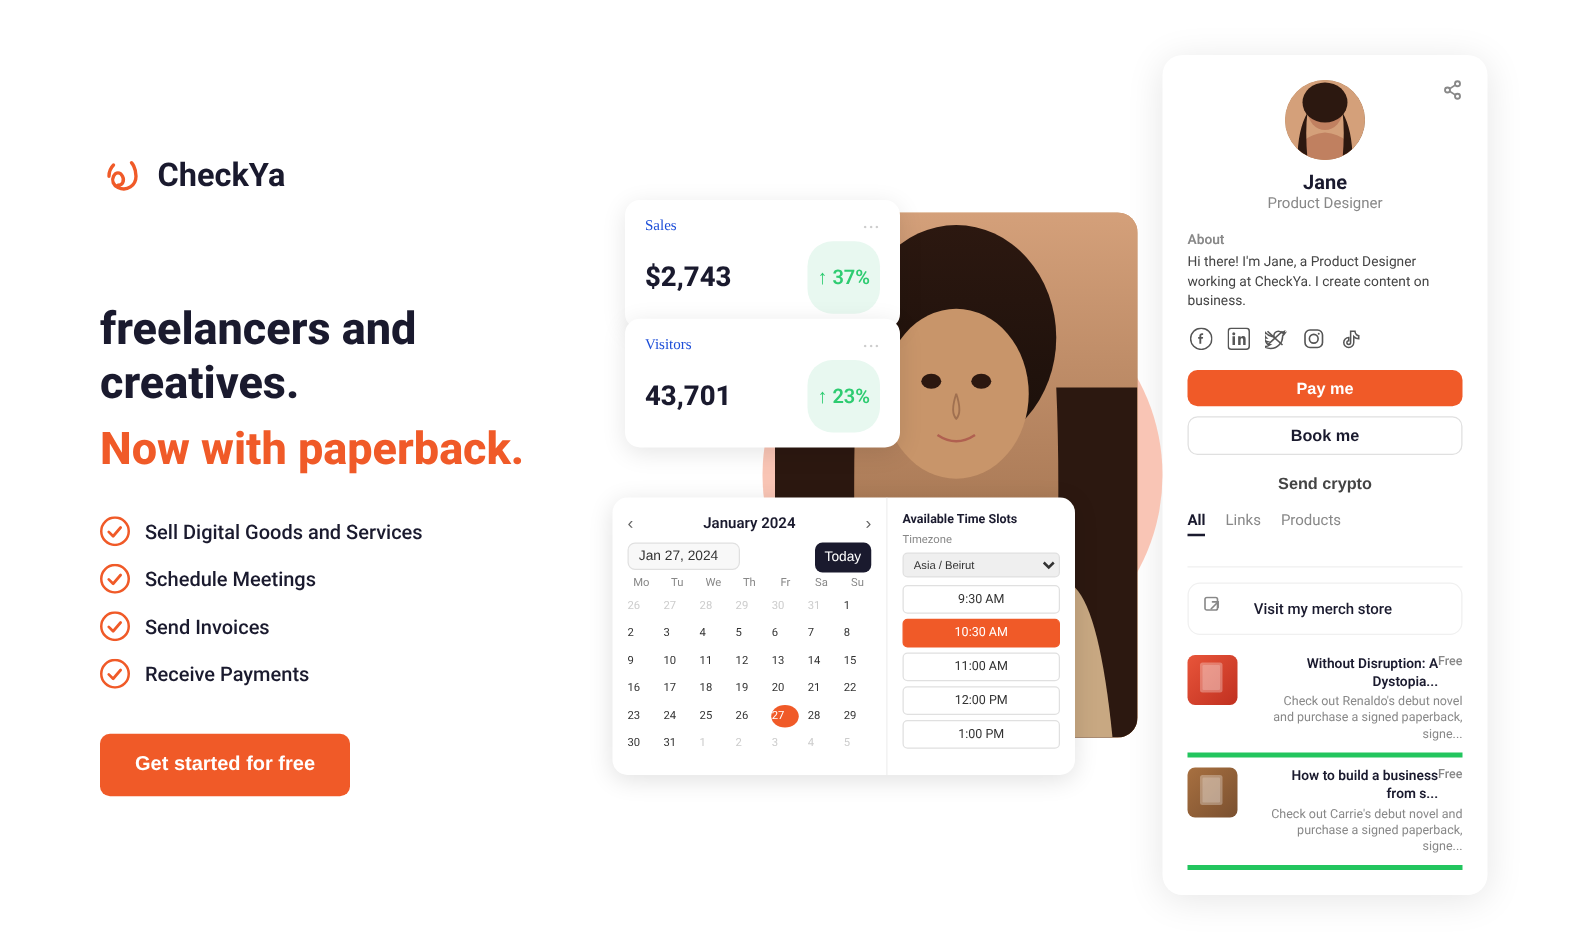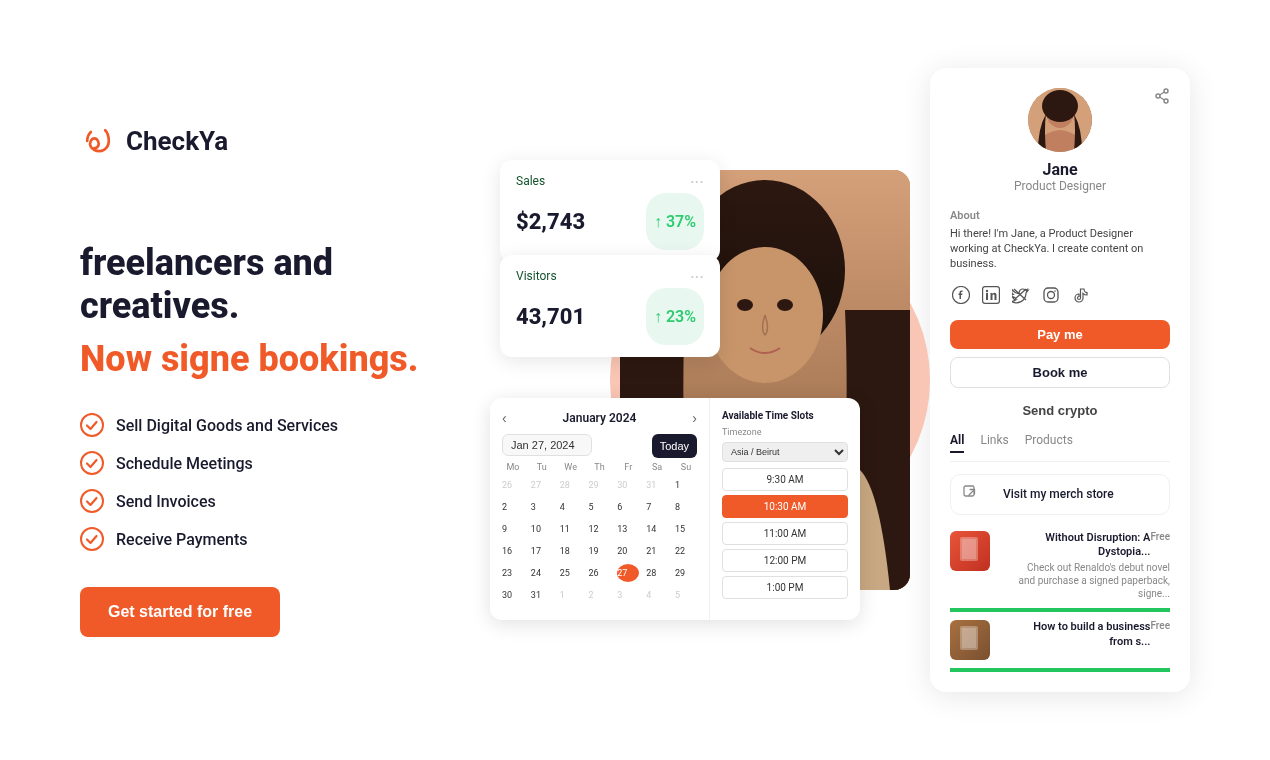--- a/index.html
+++ b/index.html
@@ -145,22 +145,23 @@
       left: 20px;
       width: 220px;
     }
     .stats-card-visitors {
       top: 175px;
       left: 20px;
       width: 220px;
     }
     .stats-label {
       font-size: 12px;
-      color: #14532d;
+      color: #1d4ed8;
       margin-bottom: 4px;
+      font-family: Liberation Serif, serif;
     }
     .stats-value {
       font-size: 22px;
       font-weight: 800;
       color: #1a1a2e;
     }
     .stats-badge {
       display: inline-flex;
       align-items: center;
       gap: 3px;
@@ -409,21 +410,21 @@
     .action-btn-text {
       background: none;
       color: #444;
       font-size: 13px;
     }
     .tabs-row {
       display: flex;
       gap: 16px;
       border-bottom: 1.5px solid #f0f0f0;
       margin-bottom: 12px;
-      padding-bottom: 8px;
+      padding-bottom: 24px;
     }
     .tab {
       font-size: 12px;
       color: #888;
       cursor: pointer;
       padding-bottom: 4px;
     }
     .tab.active {
       color: #1a1a2e;
       font-weight: 700;
@@ -501,21 +502,21 @@
         <path d="M28 8C28 8 32 12 32 20C32 28 24 34 16 30C12 28 10 24 12 20C14 16 18 16 20 20C22 24 20 28 16 28" stroke="#f05a28" stroke-width="3" stroke-linecap="round" fill="none"></path>
         <path d="M12 10C12 10 8 14 8 20" stroke="#f05a28" stroke-width="3" stroke-linecap="round" fill="none"></path>
       </svg>
       <span class="logo-text">CheckYa</span>
     </div>
 
     <div class="headline">
       <br>
       <span>freelancers and creatives.</span>
     </div>
-    <div class="headline-accent">Now signe bookings.</div>
+    <div class="headline-accent">Now with paperback.</div>
 
     <ul class="features-list">
       <li>
         <svg class="check-icon" viewBox="0 0 24 24" fill="none">
           <circle cx="12" cy="12" r="11" stroke="#f05a28" stroke-width="2"></circle>
           <path d="M7 12.5l3.5 3.5 6-7" stroke="#f05a28" stroke-width="2.2" stroke-linecap="round" stroke-linejoin="round"></path>
         </svg>
         <span>Sell Digital Goods and Services</span>
       </li>
       <li>
@@ -817,19 +818,20 @@
           <svg width="24" height="30" viewBox="0 0 24 30" fill="none">
               <rect x="2" y="1" width="18" height="24" rx="2" fill="#fff" opacity="0.3"></rect>
               <rect x="4" y="3" width="14" height="20" rx="1" fill="#fff" opacity="0.2"></rect>
             </svg>
         </div>
         <div class="product-info">
           <div class="product-title-row">
             <span class="product-title">How to build a business from s...</span>
             <span class="product-badge">Free</span>
           </div>
+          <div class="product-desc">Check out Carrie's debut novel and purchase a signed paperback, signe...</div>
         </div>
       </div>
 
     </div>
   </div>
 
 </div>
 
 </body></html>

